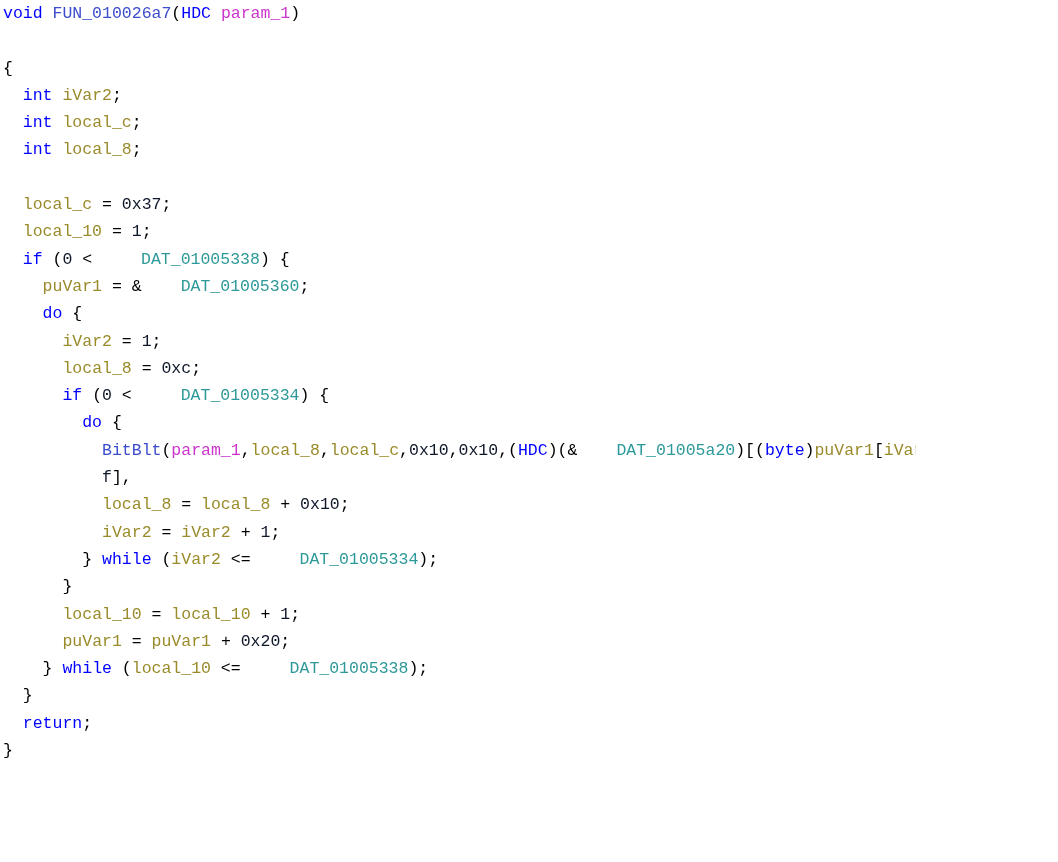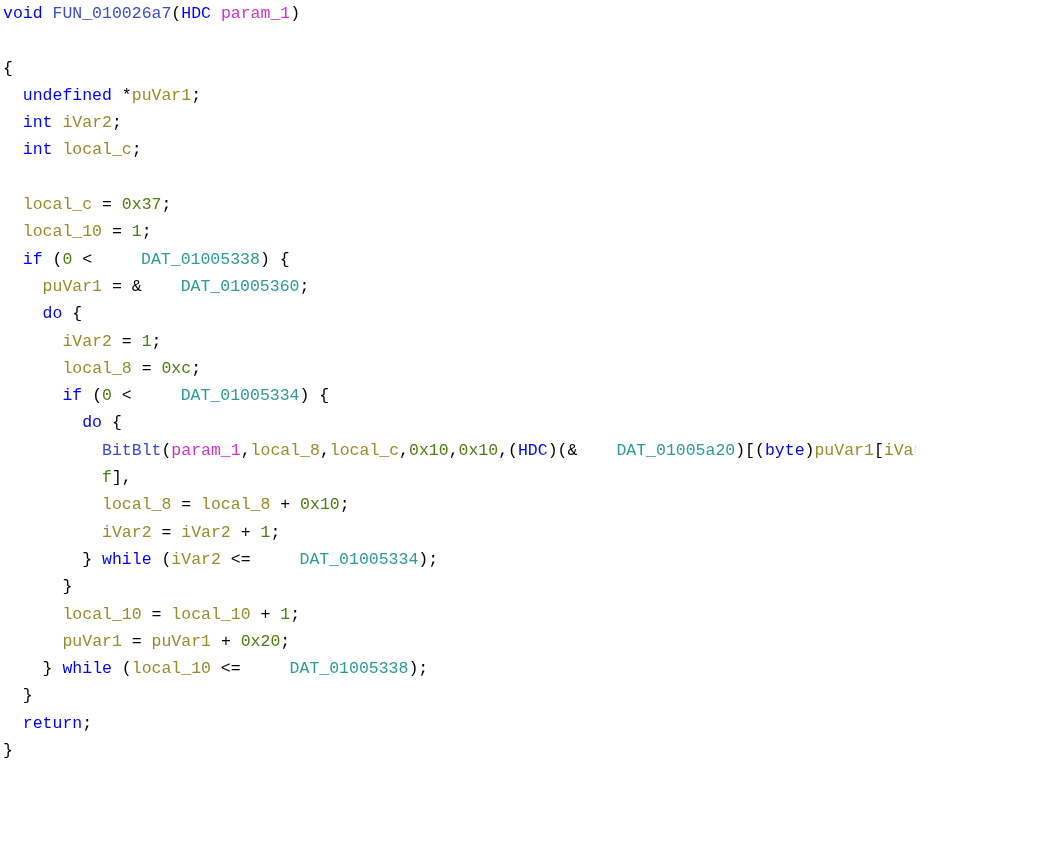--- a/index.html
+++ b/index.html
@@ -31,34 +31,34 @@
     color: #000000;
     padding-left: 3px;
     letter-spacing: 0px;
   }
   .tok { white-space: pre; }
   .t-keyword   { color: #0000ff; }
   .t-func      { color: #3b4ccc; }
   .t-var       { color: #9a8b2a; }
   .t-param     { color: #cc33cc; }
   .t-data      { color: #2e9999; margin-left: 39px; }
-  .t-number    { color: #4d7c0f; }
+  .t-number    { color: #0f172a; }
   .t-plain     { color: #000000; }
 </style>
 </head>
 <body>
 
 <div id="decompiler-view">
   <div id="code-body">
       <div class="code-line"><span class="tok t-keyword">void</span><span class="tok t-plain"> </span><span class="tok t-func">FUN_010026a7</span><span class="tok t-plain">(</span><span class="tok t-keyword">HDC</span><span class="tok t-plain"> </span><span class="tok t-param">param_1</span><span class="tok t-plain">)</span></div>
       <div class="code-line">&nbsp;</div>
       <div class="code-line"><span class="tok t-plain">{</span></div>
-      <div class="code-line"><span class="tok t-plain">  </span><span class="tok t-keyword">undefined</span><span class="tok t-plain"> *</span><span class="tok t-var">puVar1</span><span class="tok t-plain">;</span></div>
       <div class="code-line"><span class="tok t-plain">  </span><span class="tok t-keyword">int</span><span class="tok t-plain"> </span><span class="tok t-var">iVar2</span><span class="tok t-plain">;</span></div>
       <div class="code-line"><span class="tok t-plain">  </span><span class="tok t-keyword">int</span><span class="tok t-plain"> </span><span class="tok t-var">local_c</span><span class="tok t-plain">;</span></div>
+      <div class="code-line"><span class="tok t-plain">  </span><span class="tok t-keyword">int</span><span class="tok t-plain"> </span><span class="tok t-var">local_8</span><span class="tok t-plain">;</span></div>
       <div class="code-line">&nbsp;</div>
       <div class="code-line"><span class="tok t-plain">  </span><span class="tok t-var">local_c</span><span class="tok t-plain"> = </span><span class="tok t-number">0x37</span><span class="tok t-plain">;</span></div>
       <div class="code-line"><span class="tok t-plain">  </span><span class="tok t-var">local_10</span><span class="tok t-plain"> = </span><span class="tok t-number">1</span><span class="tok t-plain">;</span></div>
       <div class="code-line"><span class="tok t-plain">  </span><span class="tok t-keyword">if</span><span class="tok t-plain"> (</span><span class="tok t-number">0</span><span class="tok t-plain"> &lt; </span><span class="tok t-data">DAT_01005338</span><span class="tok t-plain">) {</span></div>
       <div class="code-line"><span class="tok t-plain">    </span><span class="tok t-var">puVar1</span><span class="tok t-plain"> = &amp;</span><span class="tok t-data">DAT_01005360</span><span class="tok t-plain">;</span></div>
       <div class="code-line"><span class="tok t-plain">    </span><span class="tok t-keyword">do</span><span class="tok t-plain"> {</span></div>
       <div class="code-line"><span class="tok t-plain">      </span><span class="tok t-var">iVar2</span><span class="tok t-plain"> = </span><span class="tok t-number">1</span><span class="tok t-plain">;</span></div>
       <div class="code-line"><span class="tok t-plain">      </span><span class="tok t-var">local_8</span><span class="tok t-plain"> = </span><span class="tok t-number">0xc</span><span class="tok t-plain">;</span></div>
       <div class="code-line"><span class="tok t-plain">      </span><span class="tok t-keyword">if</span><span class="tok t-plain"> (</span><span class="tok t-number">0</span><span class="tok t-plain"> &lt; </span><span class="tok t-data">DAT_01005334</span><span class="tok t-plain">) {</span></div>
       <div class="code-line"><span class="tok t-plain">        </span><span class="tok t-keyword">do</span><span class="tok t-plain"> {</span></div>

